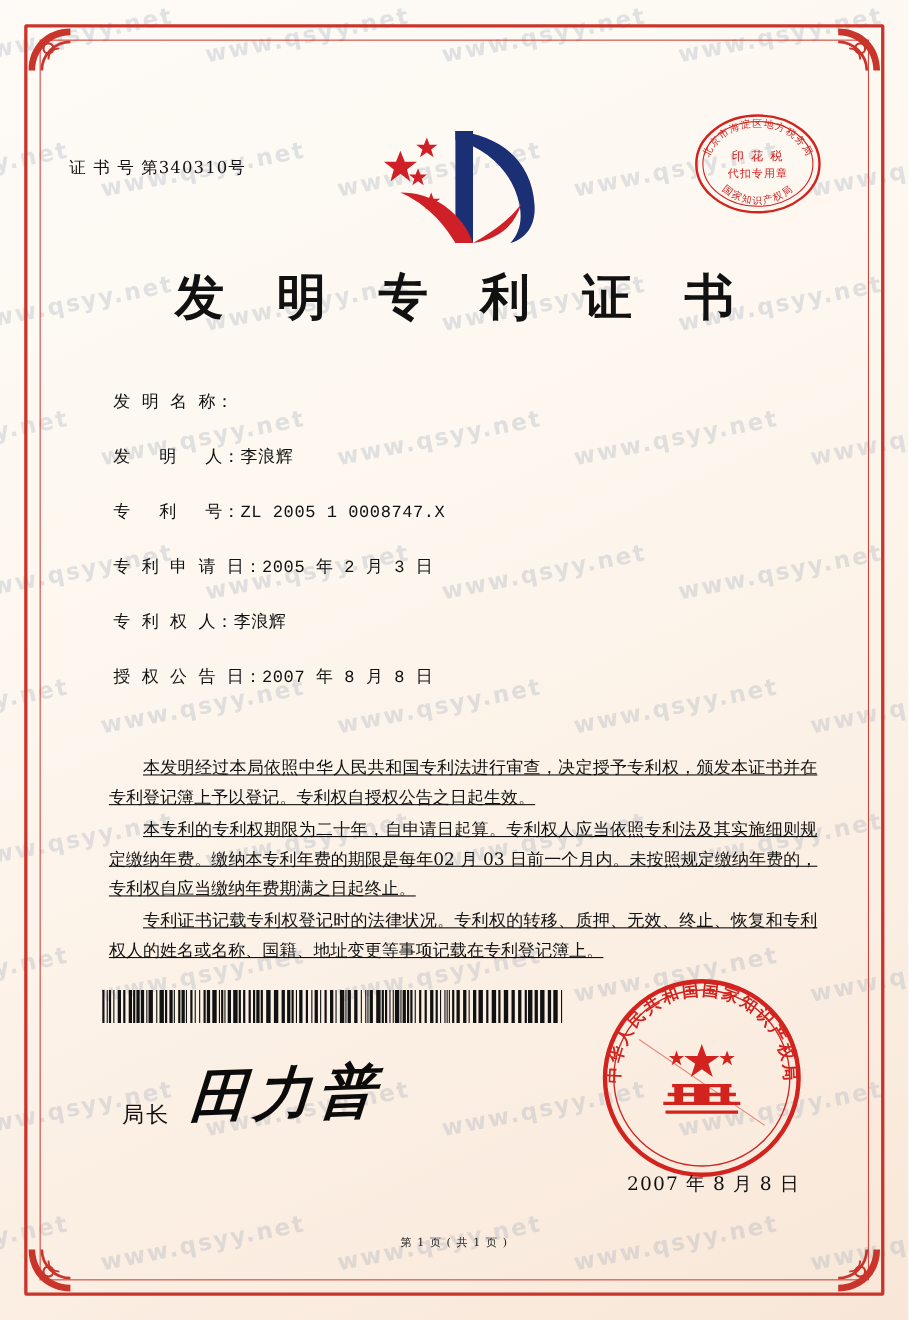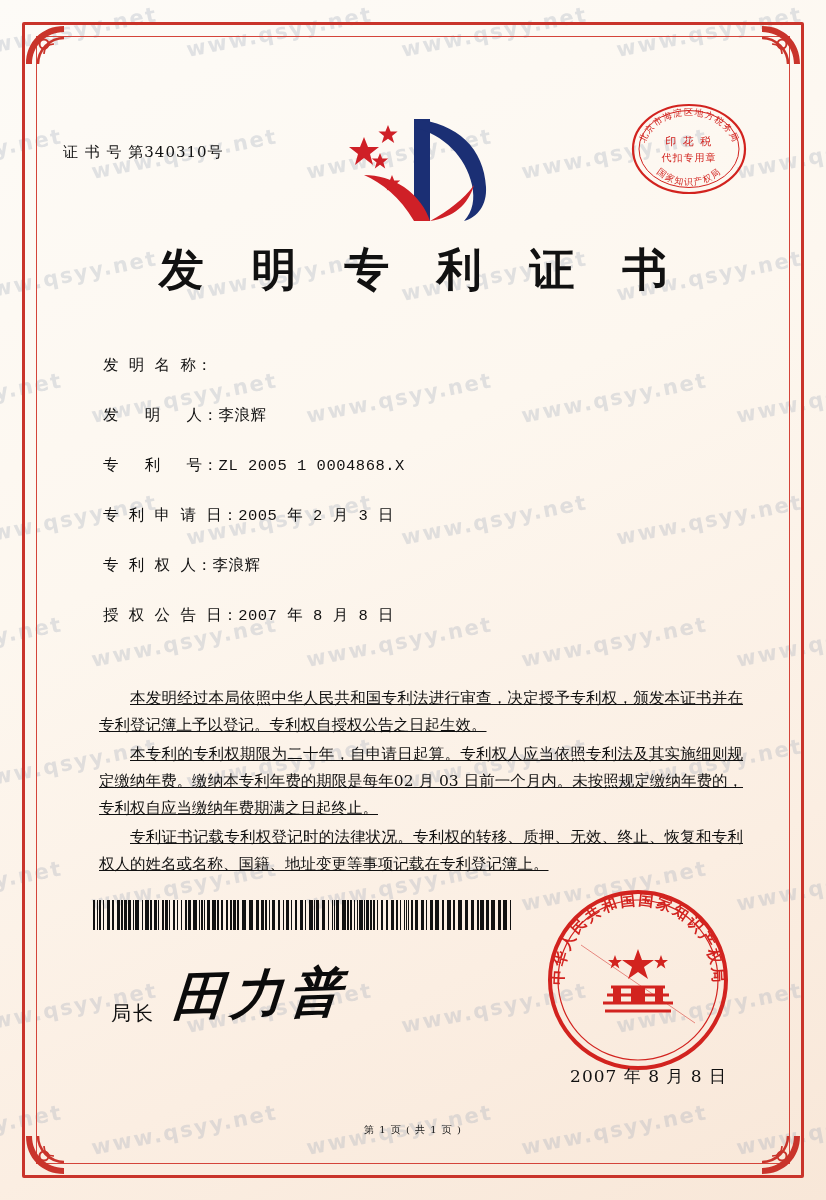--- a/index.html
+++ b/index.html
@@ -343,21 +343,21 @@
     <div class="fields" id="field-list">
         <div class="field-row">
           <span class="field-label">发 明 名 称：</span>
         </div>
         <div class="field-row">
           <span class="field-label">发　 明　 人：</span>
           <span class="field-value">李浪辉</span>
         </div>
         <div class="field-row">
           <span class="field-label">专　 利　 号：</span>
-          <span class="field-value">ZL 2005 1 0004868.X</span>
+          <span class="field-value">ZL 2005 1 0008747.X</span>
         </div>
         <div class="field-row">
           <span class="field-label">专 利 申 请 日：</span>
           <span class="field-value">2005 年 2 月 3 日</span>
         </div>
         <div class="field-row">
           <span class="field-label">专 利 权 人：</span>
           <span class="field-value">李浪辉</span>
         </div>
         <div class="field-row">

